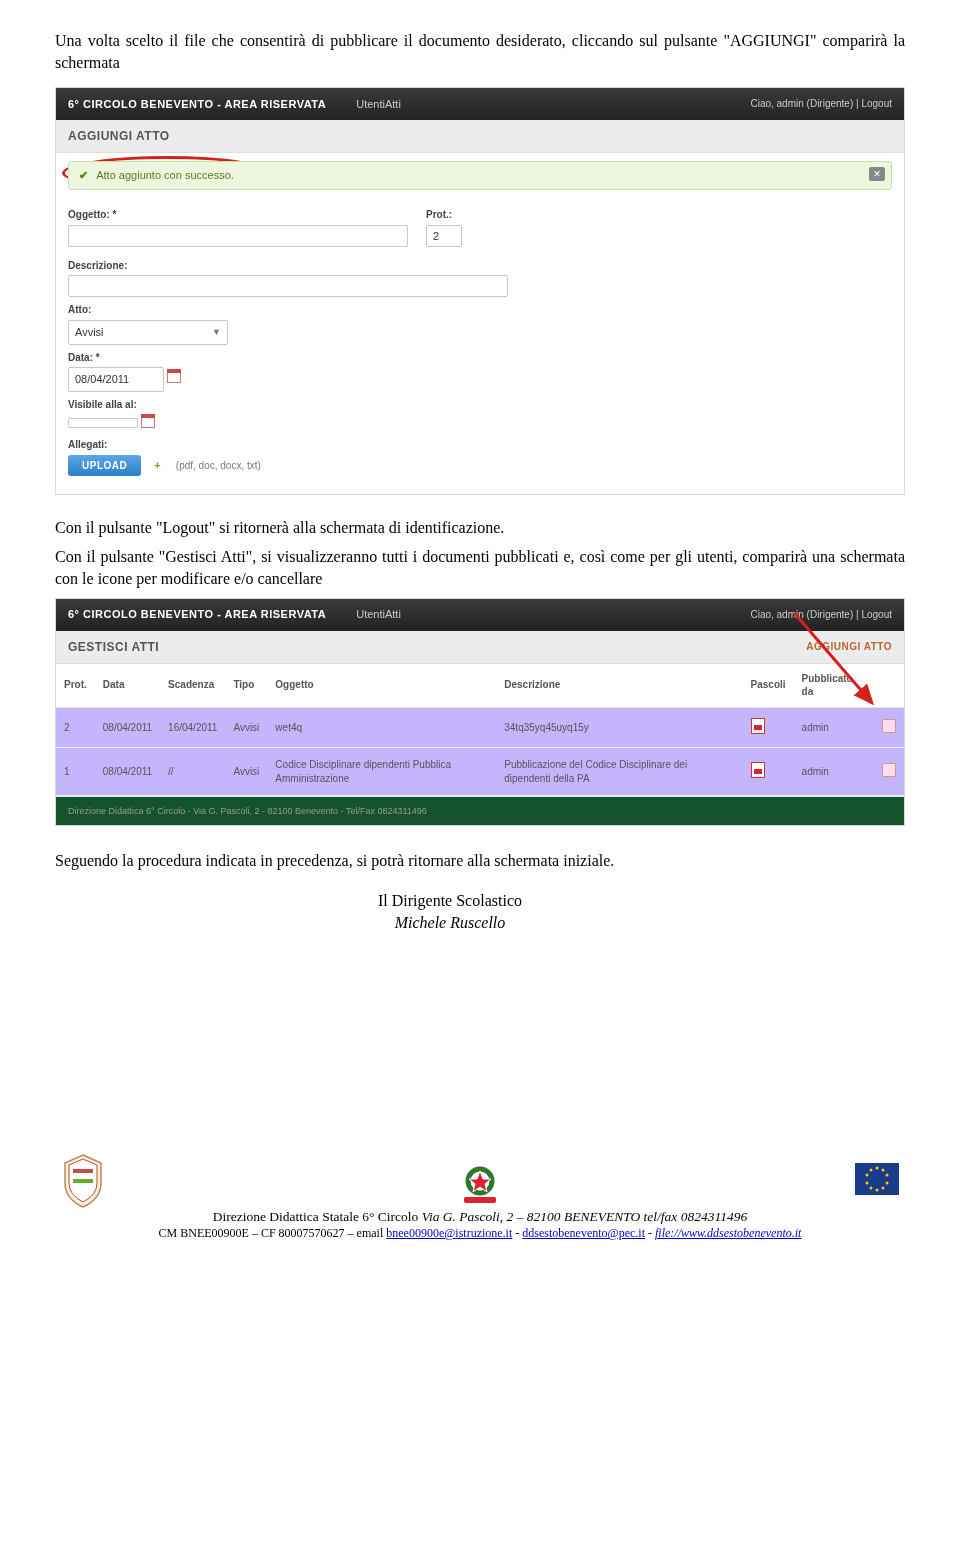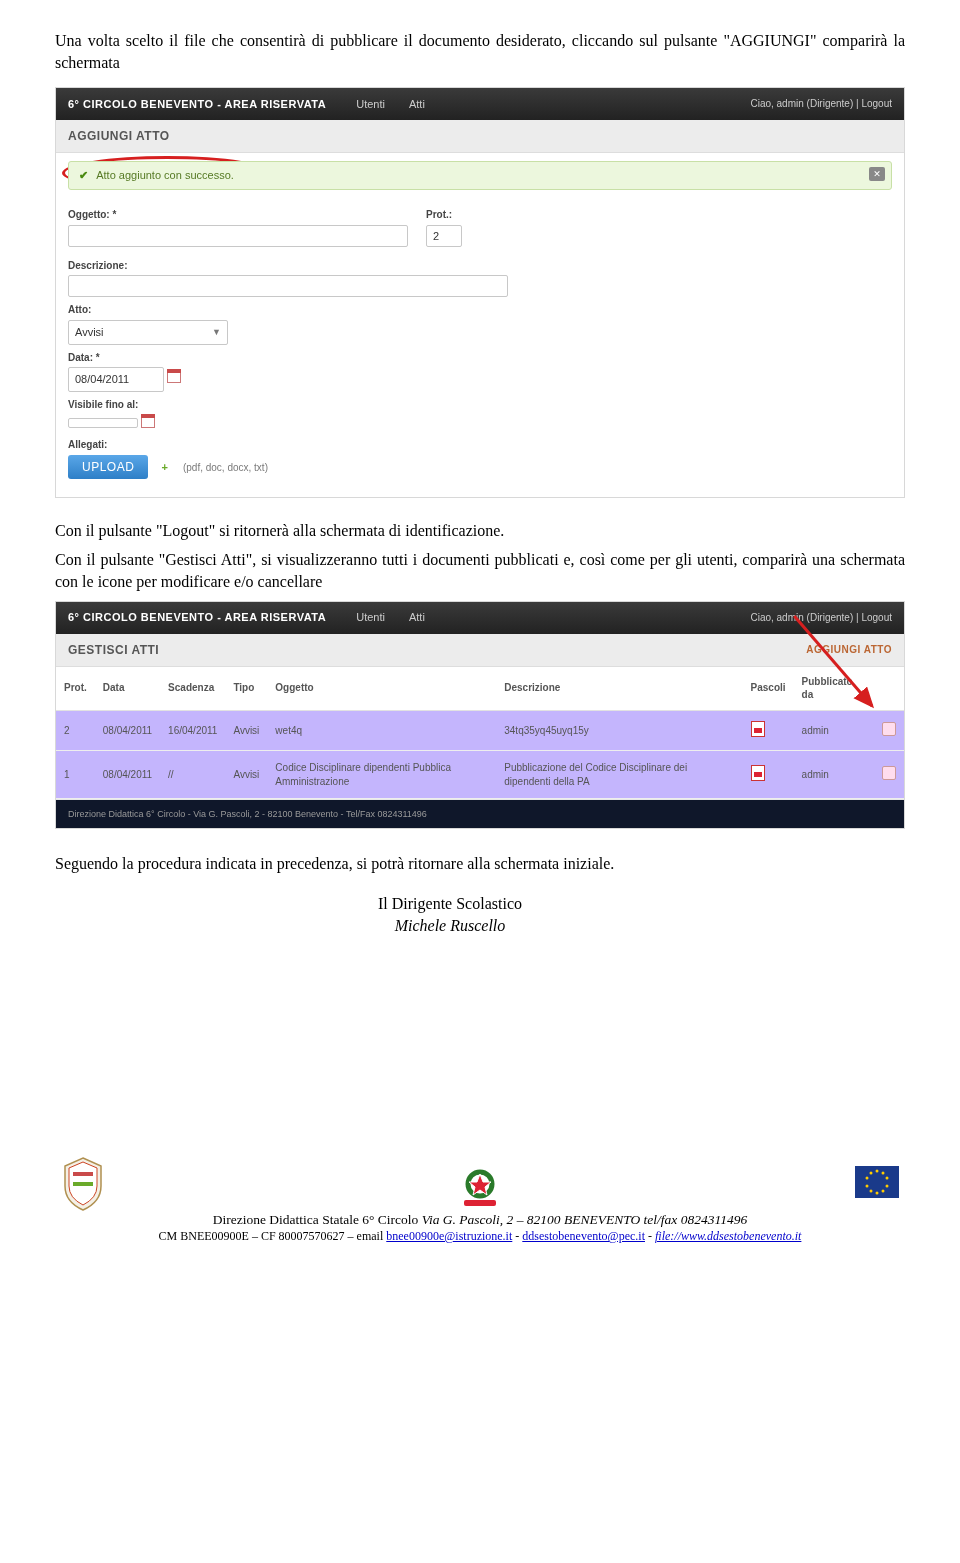--- a/index.html
+++ b/index.html
@@ -29,21 +29,21 @@
     background: linear-gradient(#3a3a3a, #222);
     color: #ddd;
     height: 32px;
     display: flex;
     align-items: center;
     padding: 0 12px;
     font-size: 11px;
     font-weight: bold;
   }
   .topbar .brand { color: #fff; font-weight: bold; letter-spacing: .5px; }
-  .topbar .nav { margin-left: 30px; display: flex; gap: 24px; color: #ccc; font-weight: normal;}
+  .topbar .nav { margin-left: 30px; display: flex; color: #ccc; font-weight: normal;}
   .topbar .spacer { flex: 1; }
   .topbar .userinfo { color: #ccc; font-size: 10px; font-weight: normal; }
   .section-title {
     background: #ececec;
     padding: 8px 12px;
     font-weight: bold;
     font-size: 12px;
     color: #555;
     letter-spacing: .5px;
     border-bottom: 1px solid #ddd;
@@ -96,21 +96,21 @@
     display: inline-block; width: 14px; height: 14px;
     border: 1px solid #c77; background: #fff;
     position: relative;
   }
   .cal-icon:before {
     content: ""; position: absolute; left: -1px; right: -1px; top: -1px; height: 4px;
     background: #c94a4a;
   }
   .upload-btn {
     background: linear-gradient(#5aa7e8, #2e7fc7);
-    color: #fff; font-weight: normal; font-size: 12px;
+    color: #fff; font-weight: bold; font-size: 10px;
     padding: 5px 14px; border: none; border-radius: 3px;
     letter-spacing: .5px;
     cursor: pointer;
   }
   .hint { color: #7a7a7a; font-size: 10px; margin-left: 10px;}
   .plus-icon { color: #6aaa2a; font-weight: bold; margin: 0 2px 0 10px;}
 
   
   .shot2 { margin-top: 8px; margin-bottom: 24px; }
   .shot2 .tblwrap { background: #c4b5fd; }
@@ -129,21 +129,21 @@
   }
   .pdf-icon:before {
     content: ""; position: absolute; left: 2px; right: 2px; top: 6px; height: 5px;
     background: #d23;
   }
   .act-icon { display: inline-block; width: 14px; height: 14px; border: 1px solid #c99; background: #fde; border-radius: 2px; margin-left: 2px;}
   .section-title.flex { display: flex; justify-content: space-between; align-items: center;}
   .add-link { color: #b63; font-weight: bold; font-size: 10px; }
   .footline {
     font-size: 9px; color: #999; padding: 8px 12px; border-top: 1px solid #e6e6e6;
-    background: #0f172a;
+    background: #14532d;
   }
 
   
   .red-arrow-svg { position: absolute; pointer-events: none; }
 
   
   .sig-block { text-align: center; margin: 18px 60px 220px 0; }
   .sig-block .role { }
   .sig-block .name { font-style: italic; }
 
@@ -213,21 +213,21 @@
 
     <div class="fld">
       <span class="fld-label">Data: *</span>
       <span class="datebox">
         <span>08/04/2011</span>
       </span>
       <span class="cal-icon"></span>
     </div>
 
     <div class="fld">
-      <span class="fld-label">Visibile fino al:</span>
+      <span class="fld-label">Visibile alla al:</span>
       <span class="datebox" style="width:70px;"></span>
       <span class="cal-icon"></span>
     </div>
 
     <div class="fld">
       <span class="fld-label">Allegati:</span>
       <button class="upload-btn">UPLOAD</button>
       <span class="plus-icon">+</span>
       <span class="hint">(pdf, doc, docx, txt)</span>
     </div>

